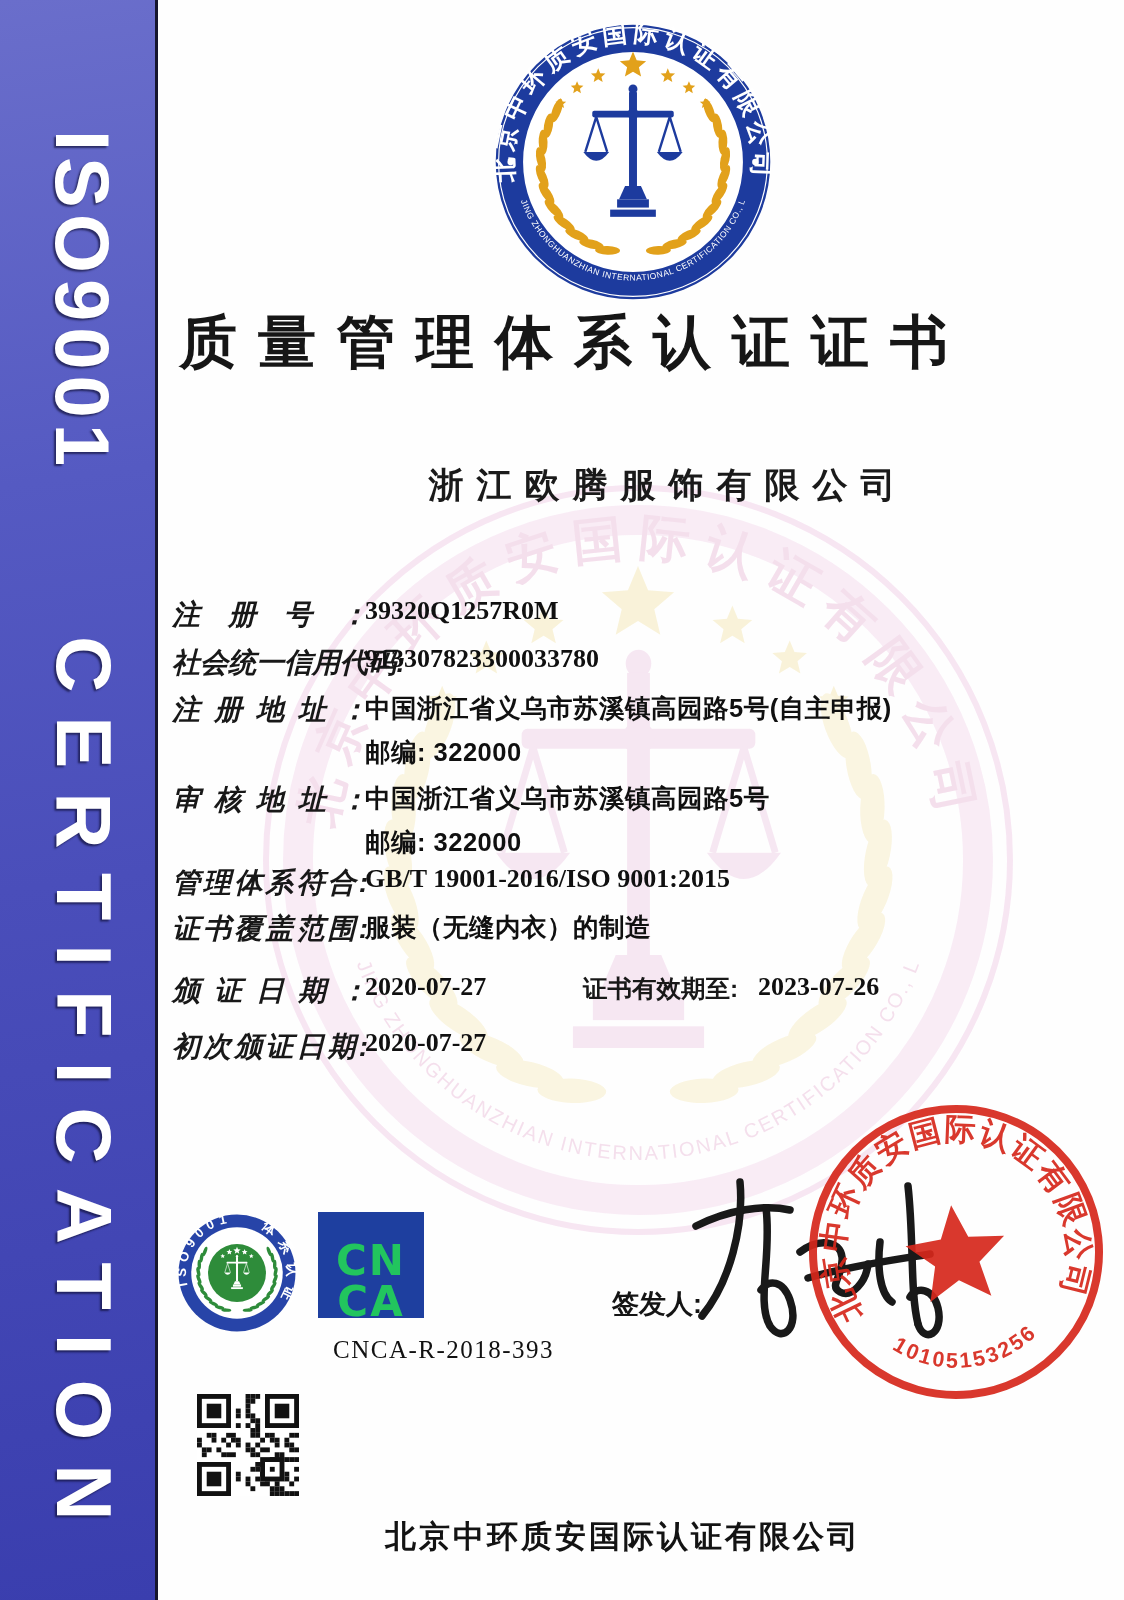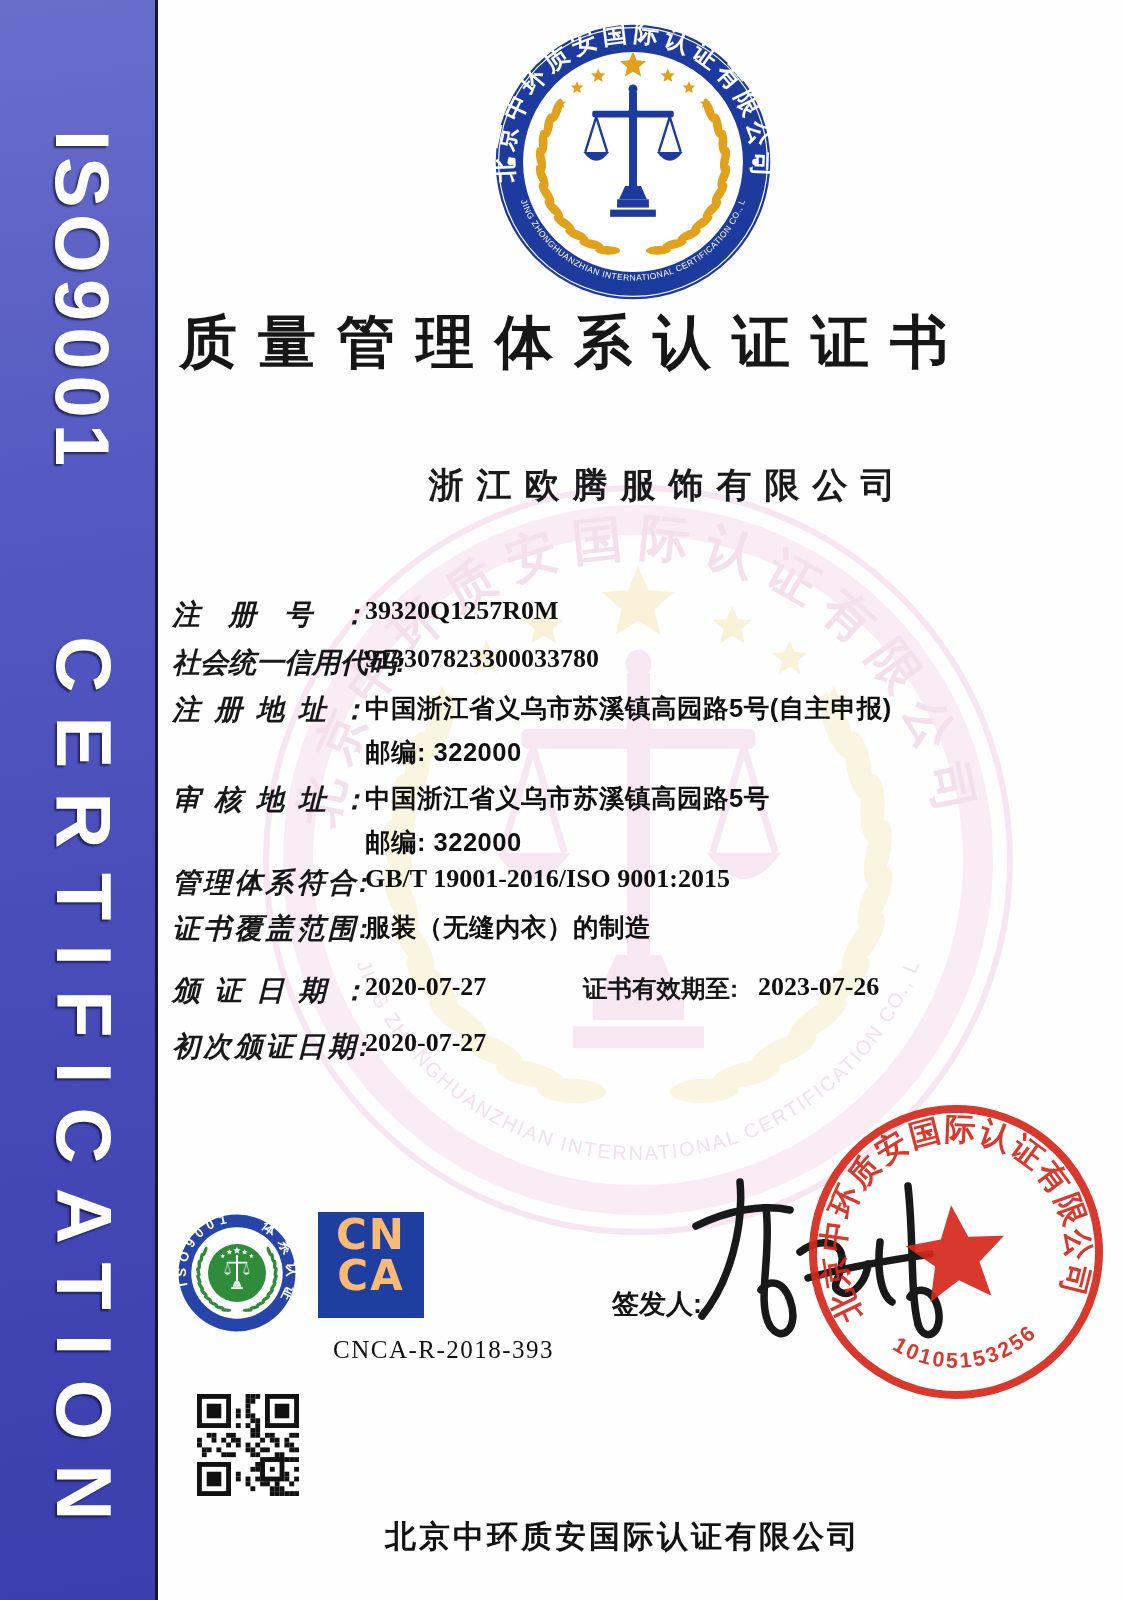--- a/index.html
+++ b/index.html
@@ -31,22 +31,22 @@
        text-align:justify;text-align-last:justify;font-style:italic;}
   .lbl2{position:absolute;left:583px;font-size:24.5px;font-weight:700;color:#181818;white-space:nowrap;}
   .val{position:absolute;left:365px;font-size:26px;font-weight:700;color:#101010;white-space:nowrap;
        font-family:"Liberation Serif",serif;}
   .valcjk{font-family:"Liberation Sans",sans-serif;font-size:25.5px;letter-spacing:.5px;}
   .val2{position:absolute;left:758px;font-size:26px;font-weight:700;color:#101010;white-space:nowrap;
         font-family:"Liberation Serif",serif;}
   
   .iso-badge{position:absolute;left:176px;top:1212px;}
   .cnca-box{position:absolute;left:318px;top:1212px;width:106px;height:106px;background:#1e3f9f;
-            color:#fdba74;text-align:center;font-weight:800;font-size:42px;line-height:41px;
-            letter-spacing:2px;padding-top:2px;box-sizing:border-box;font-family:"DejaVu Sans",sans-serif;}
+            color:#22c55e;text-align:center;font-weight:800;font-size:42px;line-height:41px;
+            letter-spacing:2px;padding-top:28px;box-sizing:border-box;font-family:"DejaVu Sans",sans-serif;}
   .approval{position:absolute;left:440px;top:1218px;width:164px;font-size:25px;font-weight:700;
             color:#161616;line-height:37px;text-align:justify;text-align-last:justify;}
   .cnca-code{position:absolute;left:333px;top:1336px;font-size:25px;color:#111;
              font-family:"Liberation Serif",serif;letter-spacing:1.5px;}
   .sign-label{position:absolute;left:612px;top:1286px;font-size:27px;font-weight:700;color:#141414;}
   .signature{position:absolute;left:668px;top:1160px;}
   .stamp{position:absolute;left:806px;top:1102px;}
   
   .qr{position:absolute;left:197px;top:1394px;}
   .notice{position:absolute;left:334px;top:1386px;width:760px;font-size:24.5px;line-height:38.6px;

